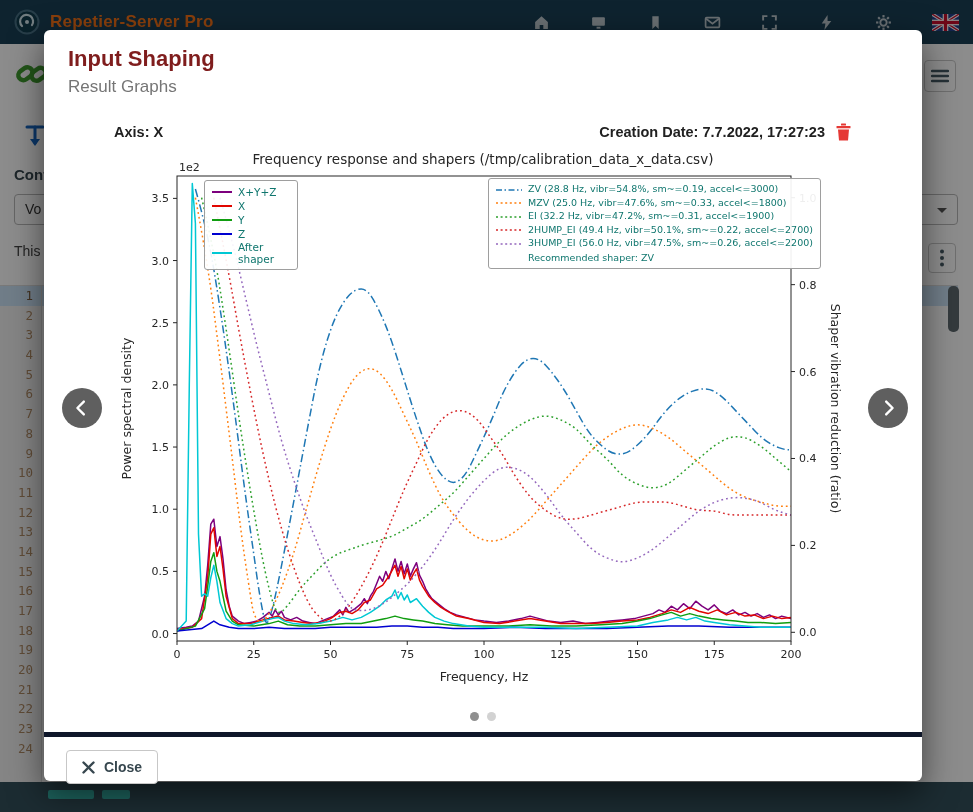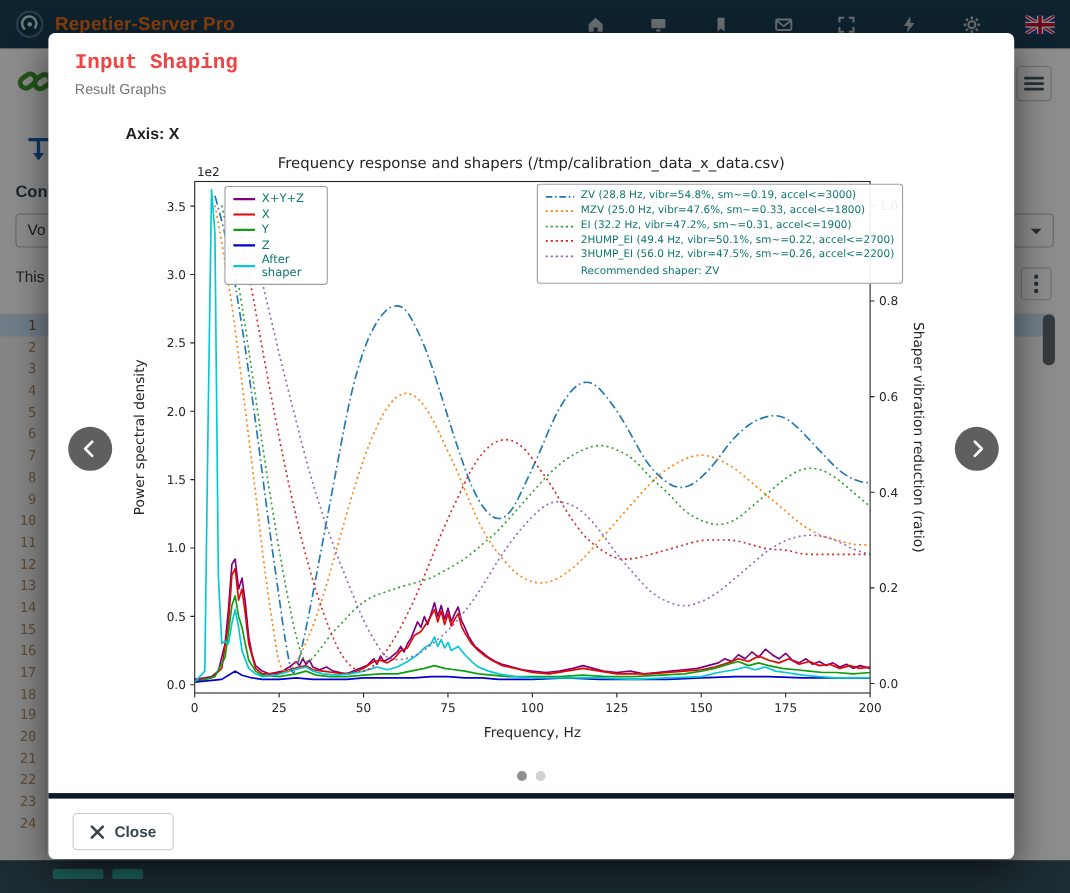--- a/index.html
+++ b/index.html
@@ -31,22 +31,22 @@
   .active-line-bg{position:absolute;left:42px;top:0;width:916px;height:19.7px;background:#cde4f7;}
   .vscroll{position:absolute;right:14px;top:286px;width:11px;height:46px;background:#5f6a70;border-radius:5px;}
   .bottom-strip{position:absolute;left:0;top:782px;width:973px;height:30px;background:#33505c;}
   .frag{position:absolute;top:8px;height:9px;border-radius:2px;background:#35b5aa;}
 
   
   #overlay{position:absolute;inset:0;background:rgba(0,0,0,0.45);z-index:5;}
   #modal{position:absolute;left:44px;top:30px;width:878px;height:751px;background:#fff;border-radius:6px;
          box-shadow:0 12px 34px rgba(0,0,0,0.55);z-index:10;}
   .m-head{padding:16px 24px 0 24px;}
-  .m-title{font-size:19px;font-weight:bold;color:#ef4444;font-family:Liberation Mono, monospace;}
-  .m-sub{margin-top:5px;font-size:13px;color:#757575;}
+  .m-title{font-size:22px;font-weight:bold;color:#7f1d1d;}
+  .m-sub{margin-top:5px;font-size:17px;color:#757575;}
   .m-meta{margin:26px 70px 0 70px;display:flex;justify-content:space-between;align-items:center;
           font-size:14.5px;font-weight:bold;color:#212121;}
   .m-meta-right{display:flex;align-items:center;gap:10px;}
   .trash-btn{border:none;background:none;padding:0;cursor:pointer;display:flex;}
   .chart-outer{margin-top:6px;display:flex;justify-content:center;}
   #chart{position:relative;width:736px;height:551px;background:#fff;}
   .legend{position:absolute;background:rgba(255,255,255,0.92);border:1px solid #9e9e9e;border-radius:3px;
           padding:4px 7px;font-family:"DejaVu Sans",sans-serif;color:#0f766e;}
   .lg-row{display:flex;align-items:center;gap:6px;}
   .lg1 .lg-row{min-height:14px;font-size:10.5px;}
@@ -219,20 +219,32 @@
   <div id="overlay"></div>
 
   <div id="modal">
     <div class="m-head">
       <div class="m-title">Input Shaping</div>
       <div class="m-sub">Result Graphs</div>
     </div>
 
     <div class="m-meta">
       <span>Axis: X</span>
+      <span class="m-meta-right">
+        <span>Creation Date: 7.7.2022, 17:27:23</span>
+        <button class="trash-btn">
+          <svg width="17" height="18" viewBox="0 0 17 18">
+            <g fill="#e53935">
+              <rect x="6" y="0.5" width="5" height="2" rx="0.5"></rect>
+              <rect x="1.5" y="3" width="14" height="2.2" rx="0.5"></rect>
+              <path d="M3 6.5h11l-1 11H4z"></path>
+            </g>
+          </svg>
+        </button>
+      </span>
     </div>
 
     <div class="chart-outer">
       <div id="chart"><svg viewBox="0 0 736 551" width="736" height="551">
             <rect x="0" y="0" width="736" height="551" fill="#ffffff"></rect>
             <defs>
               <clipPath id="plotclip">
                 <rect x="62" y="29" width="614" height="465"></rect>
               </clipPath>
             </defs>

